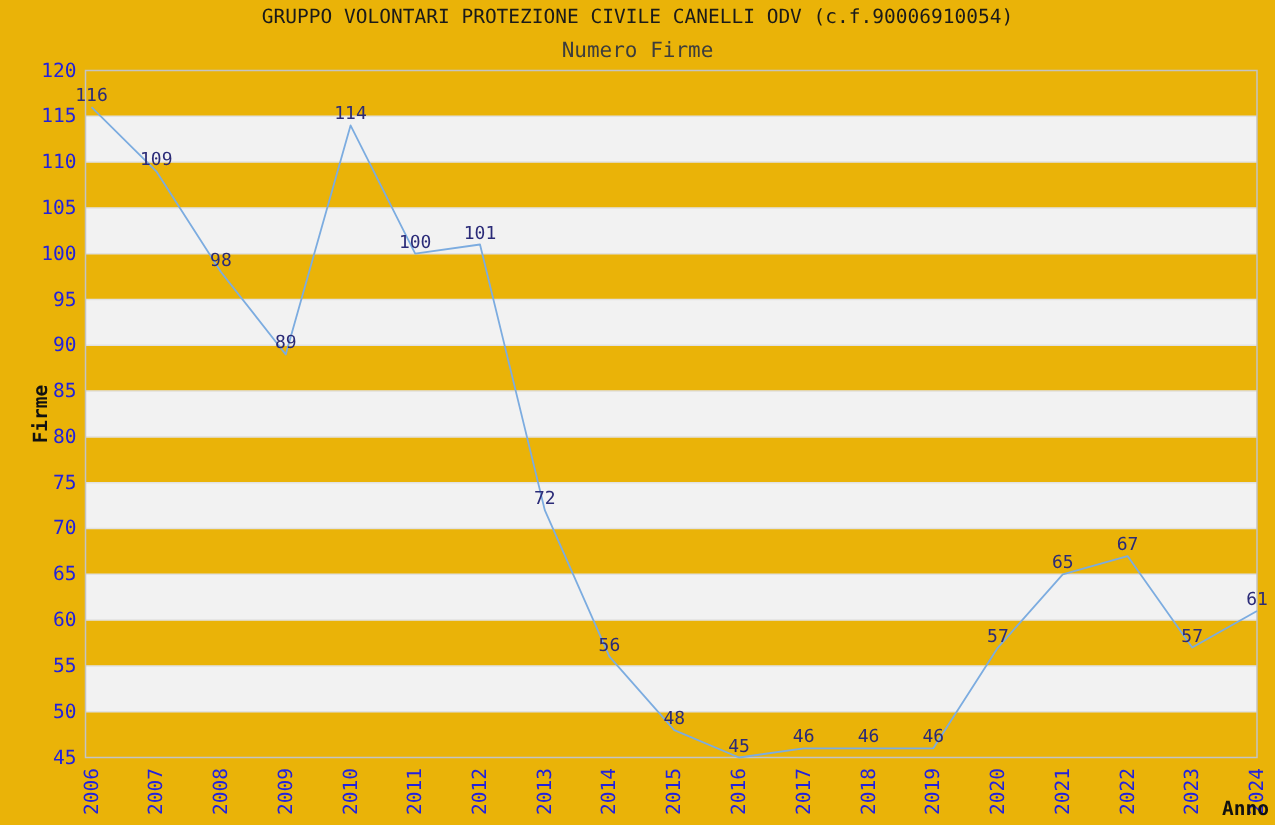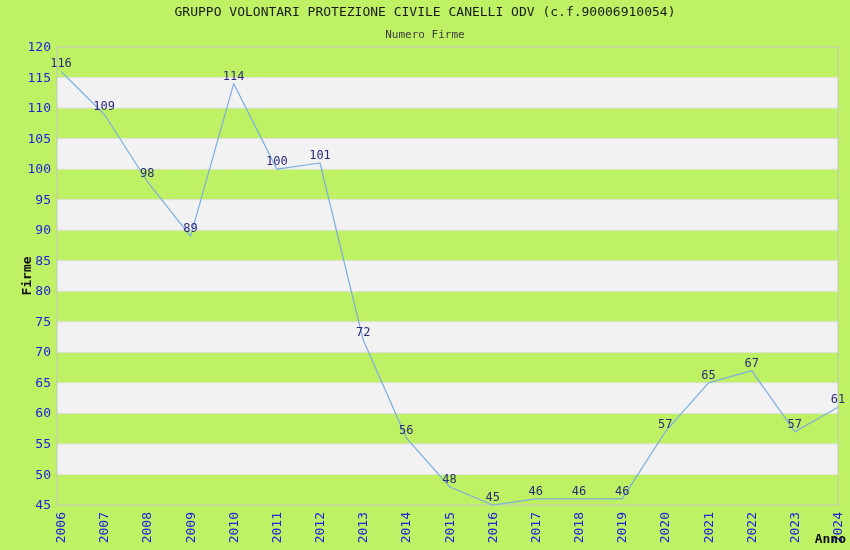--- a/index.html
+++ b/index.html
@@ -1,40 +1,40 @@
 <!DOCTYPE html>
 <html><head>
 <meta charset="utf-8">
 <style>
   html, body { margin: 0; padding: 0; background: #ffffff; }
   .page {
     position: relative;
     width: 850px;
     height: 550px;
-    background: #bef264;
+    background: #eab308;
     font-family: "DejaVu Sans Mono", "Liberation Mono", monospace;
     overflow: hidden;
   }
   .chart-title {
     position: absolute;
     top: 4px; left: 0;
     width: 850px;
     text-align: center;
     font-size: 13px;
     line-height: 16px;
     color: #1a1a1a;
     letter-spacing: 0;
     white-space: pre;
   }
   .chart-subtitle {
     position: absolute;
     top: 27px; left: 0;
     width: 850px;
     text-align: center;
-    font-size: 11px;
+    font-size: 14px;
     line-height: 15px;
     color: #3d3d3d;
     white-space: pre;
   }
   svg.plot { position: absolute; top: 0; left: 0; }
   svg text { font-family: "DejaVu Sans Mono", "Liberation Mono", monospace; }
 </style>
 </head>
 <body>
 

